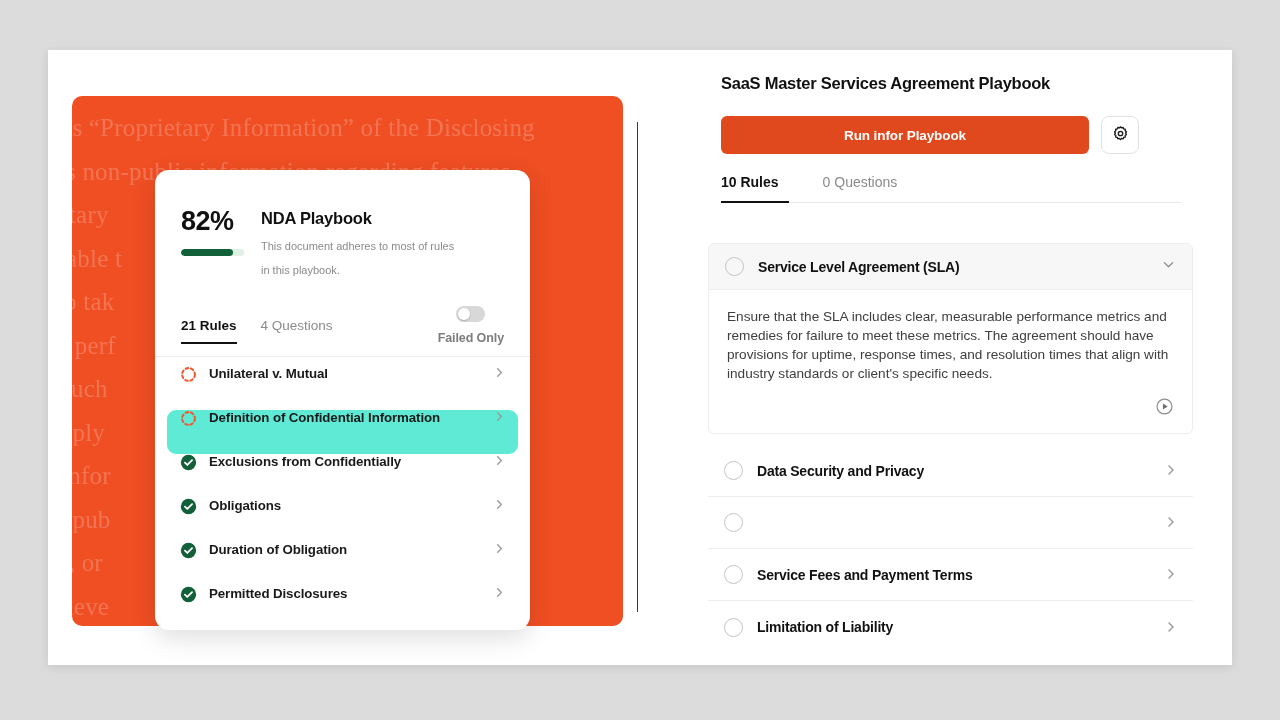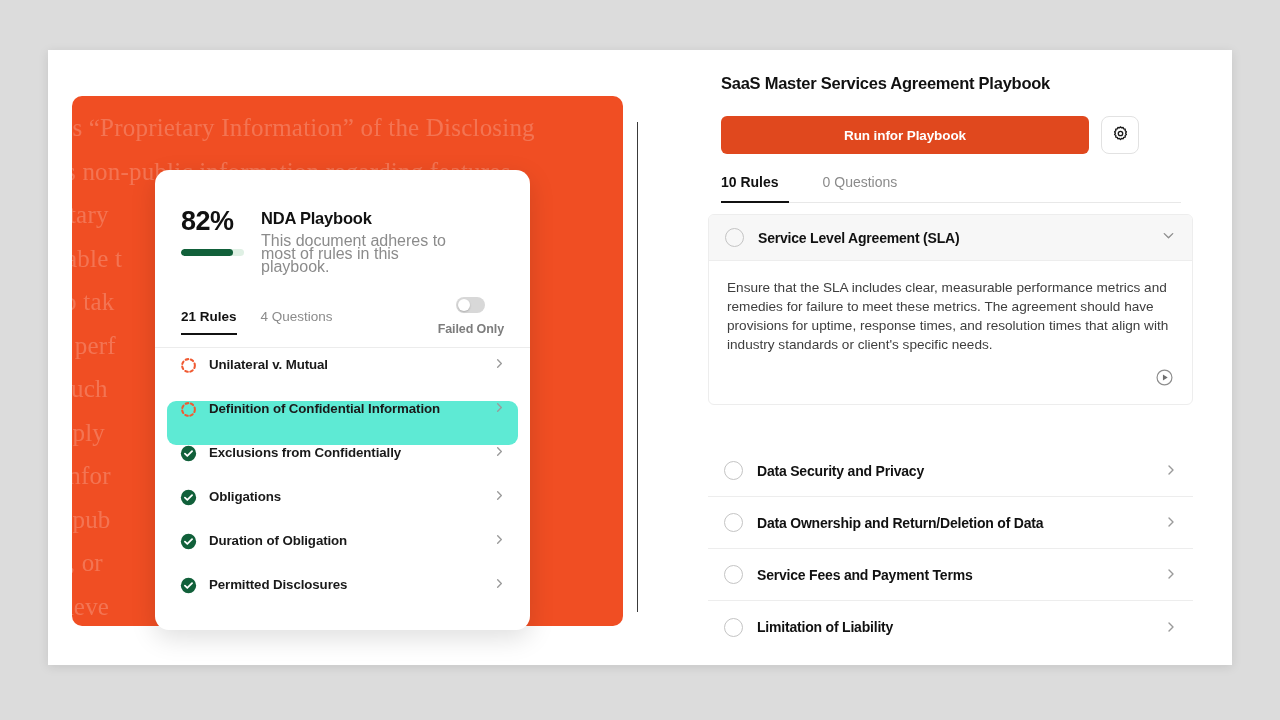--- a/index.html
+++ b/index.html
@@ -80,21 +80,21 @@
     background:#11603a;
     border-radius:4px;
   }
   #score-right { padding-left:4px; padding-top:1px; }
   #pb-title {
     font-size:16.5px; font-weight:bold; color:#111;
     letter-spacing:-0.2px;
   }
   #pb-sub {
     margin-top:6px;
-    font-size:16px; color:#8b8b8b; line-height:13px;
+    font-size:11px; color:#8b8b8b; line-height:24px;
     max-width:196px;
   }
 
   
   #card-tabs {
     display:flex; align-items:center;
     padding:24px 26px 0 26px;
     position:relative;
   }
   .ctab {
@@ -199,21 +199,21 @@
   .rtab:first-child { padding-left:0; padding-right:28px; }
   .rtab.active { color:#111; font-weight:bold; }
   .rtab.active:after {
     content:""; position:absolute;
     left:0; right:18px; bottom:-1px; height:2.5px;
     background:#111;
   }
 
   
   #exp-card {
-    position:absolute; left:35px; top:164px;
+    position:absolute; left:35px; top:193px;
     width:485px;
     border:1px solid #ededed;
     border-radius:6px;
     background:#fff;
     overflow:hidden;
   }
   #exp-head {
     display:flex; align-items:center;
     height:46px; padding:0 16px;
     background:#f7f7f7;
@@ -452,21 +452,20 @@
         <span class="rrow-label">Data Security and Privacy</span>
         <span class="rrow-chev">
           <svg viewBox="0 0 12 12" width="12" height="12">
               <path d="M4 2 L8 6 L4 10" fill="none" stroke="#9a9a9a" stroke-width="1.4" stroke-linecap="round" stroke-linejoin="round"></path>
             </svg>
         </span>
       </div>
 
       <div class="rrow">
         <span class="circ"></span>
-        <span class="rrow-label">Data Ownership and Return/Deletion of Data</span>
         <span class="rrow-chev">
           <svg viewBox="0 0 12 12" width="12" height="12">
               <path d="M4 2 L8 6 L4 10" fill="none" stroke="#9a9a9a" stroke-width="1.4" stroke-linecap="round" stroke-linejoin="round"></path>
             </svg>
         </span>
       </div>
 
       <div class="rrow">
         <span class="circ"></span>
         <span class="rrow-label">Service Fees and Payment Terms</span>

